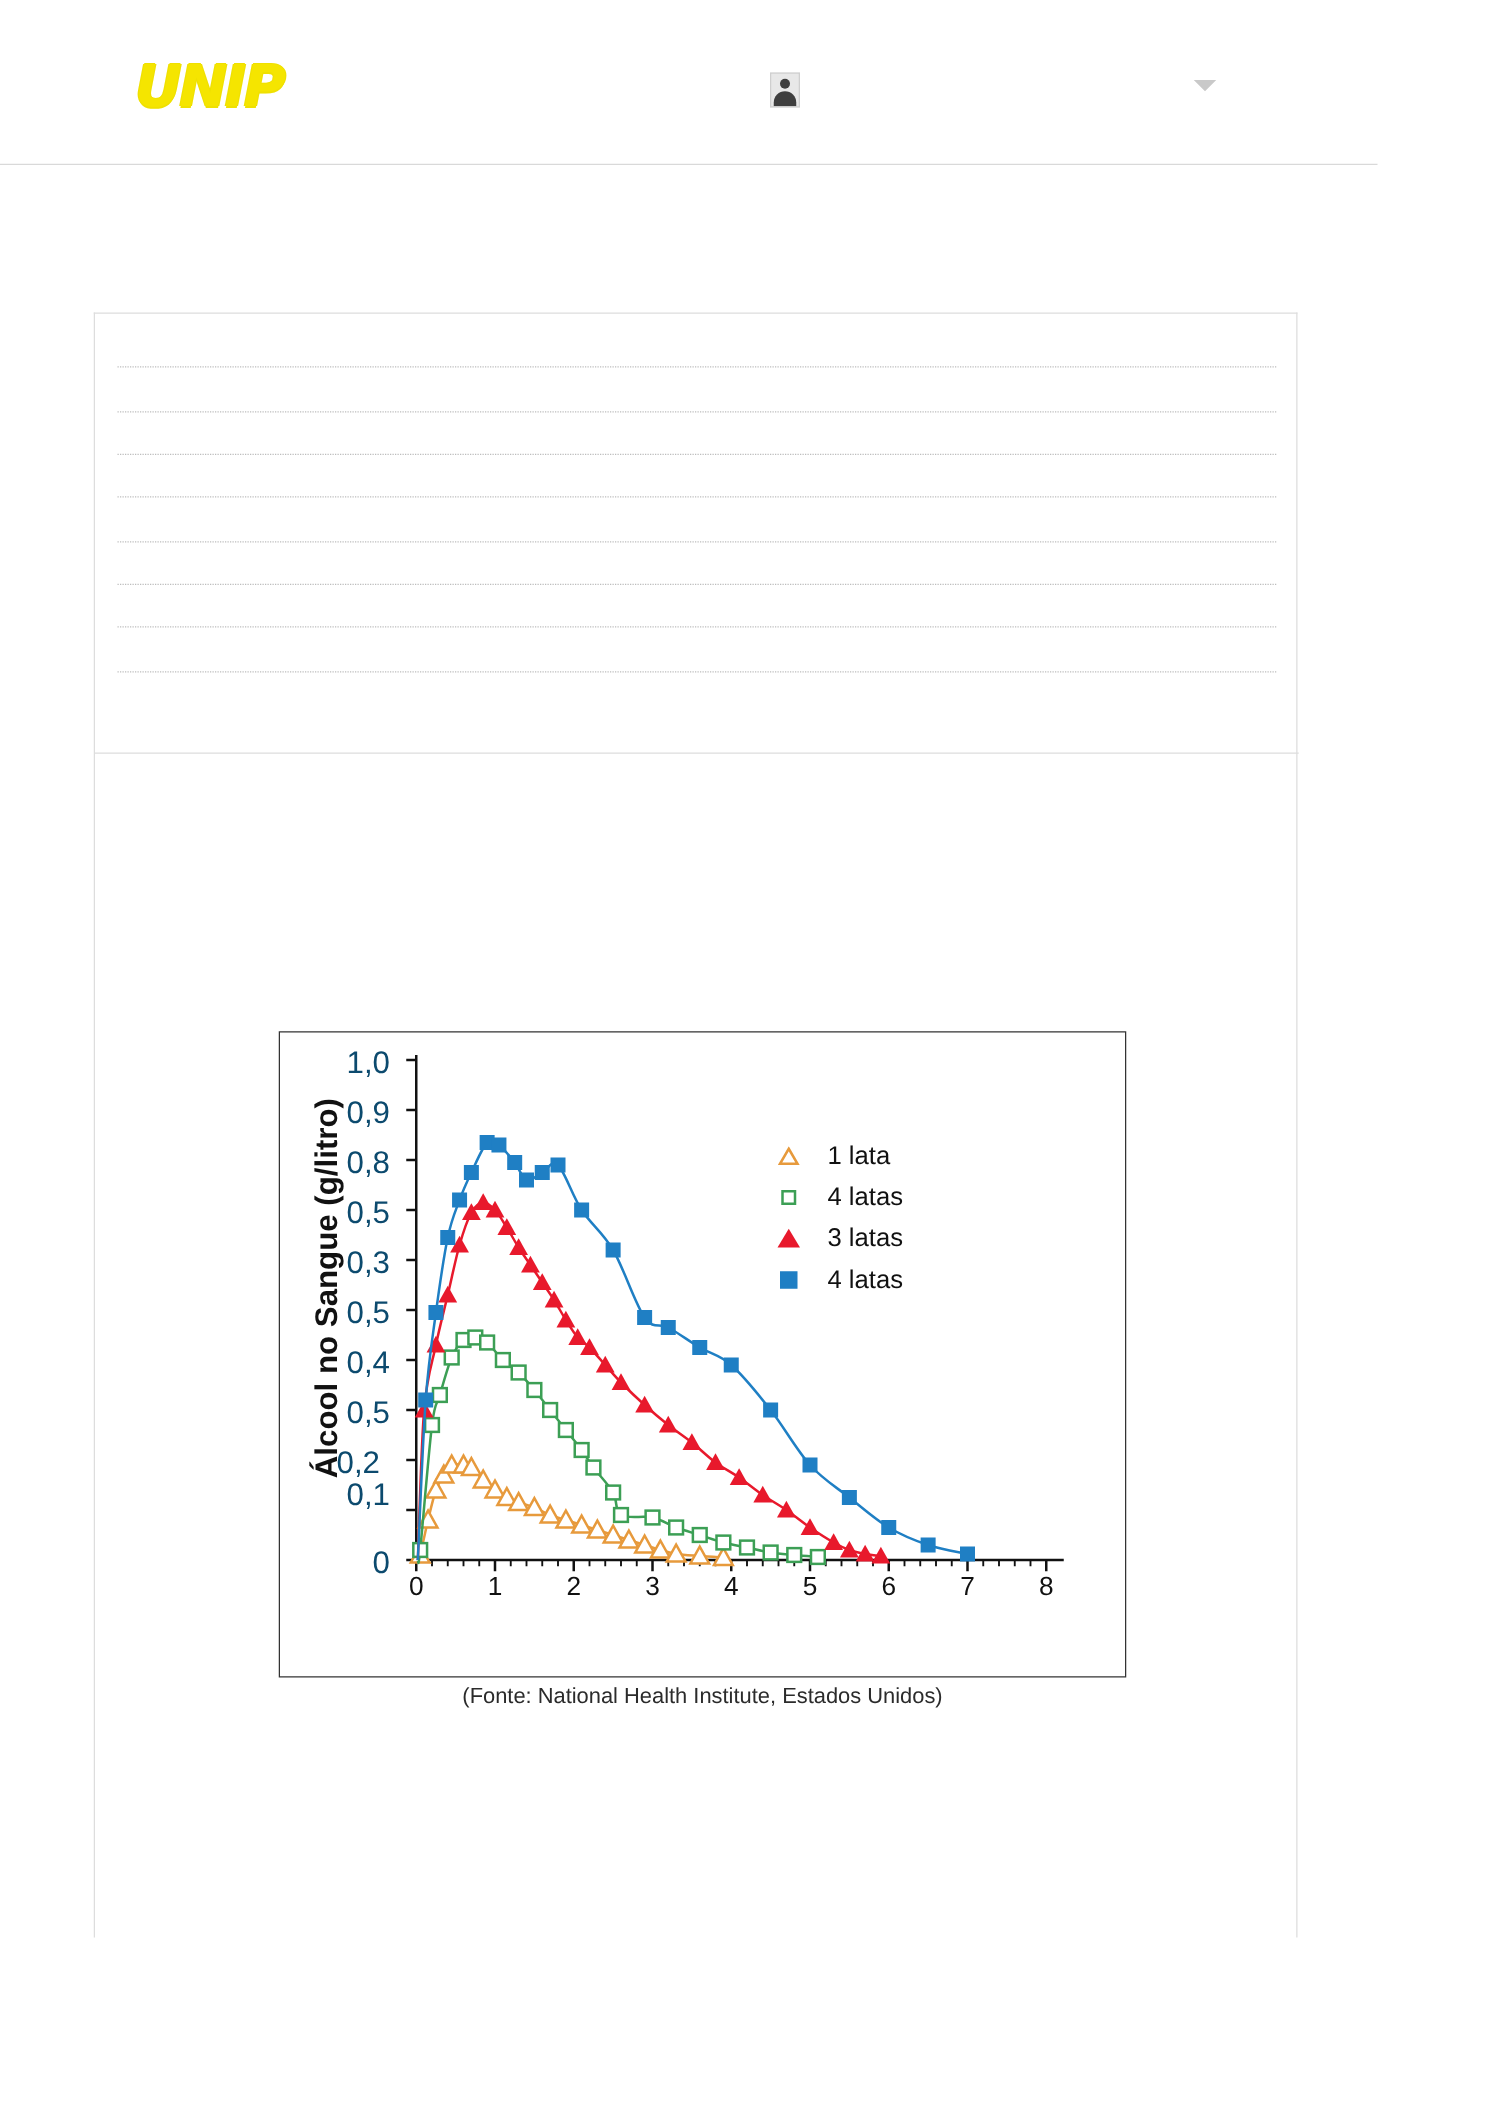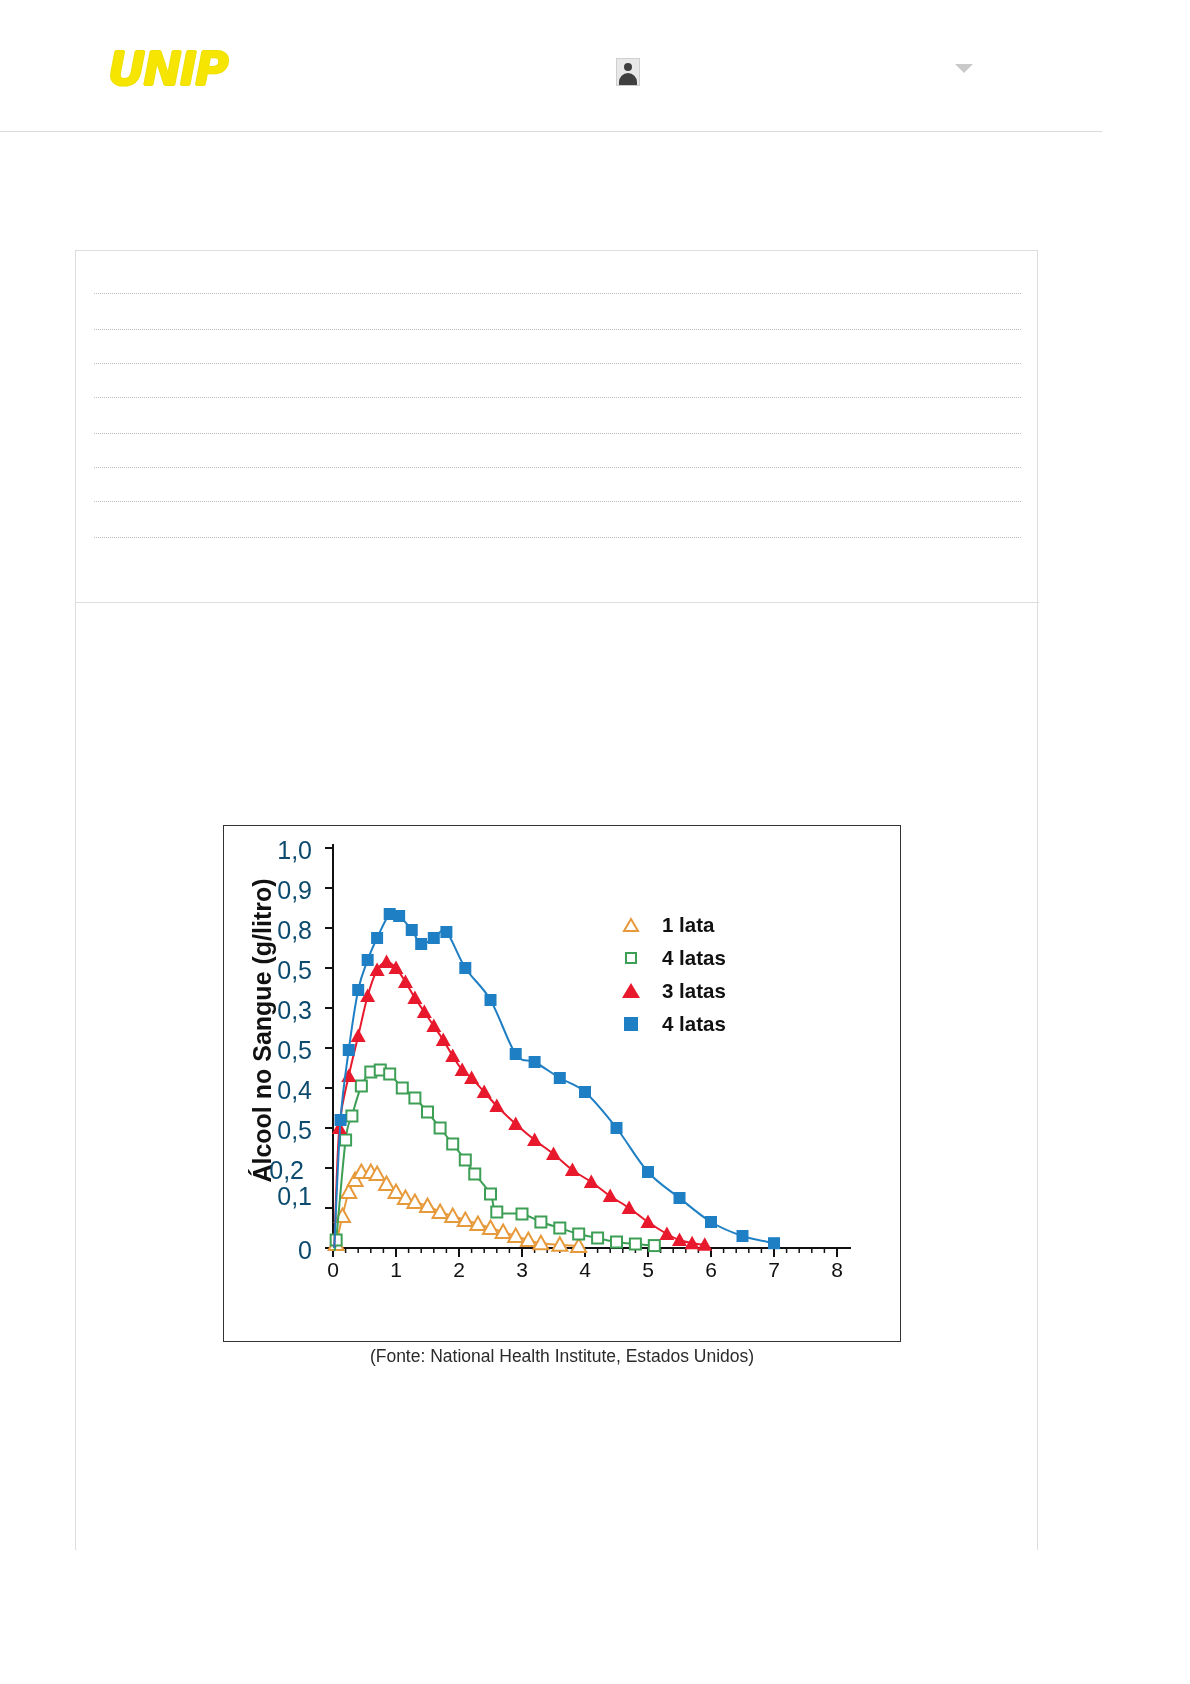--- a/index.html
+++ b/index.html
@@ -234,21 +234,21 @@
     height: 33px;
   }
   .legend-mark {
     width: 34px;
     display: flex;
     justify-content: center;
     align-items: center;
   }
   .legend-label {
     font-size: 20.5px;
-    font-weight: 700;
+    font-weight: 400;
     color: #111;
     margin-left: 14px;
   }
   .mk-tri-open {
     width: 0; height: 0;
     border-left: 8px solid transparent;
     border-right: 8px solid transparent;
     border-bottom: 14px solid #e79a3c;
   }
   .mk-sq-open {

